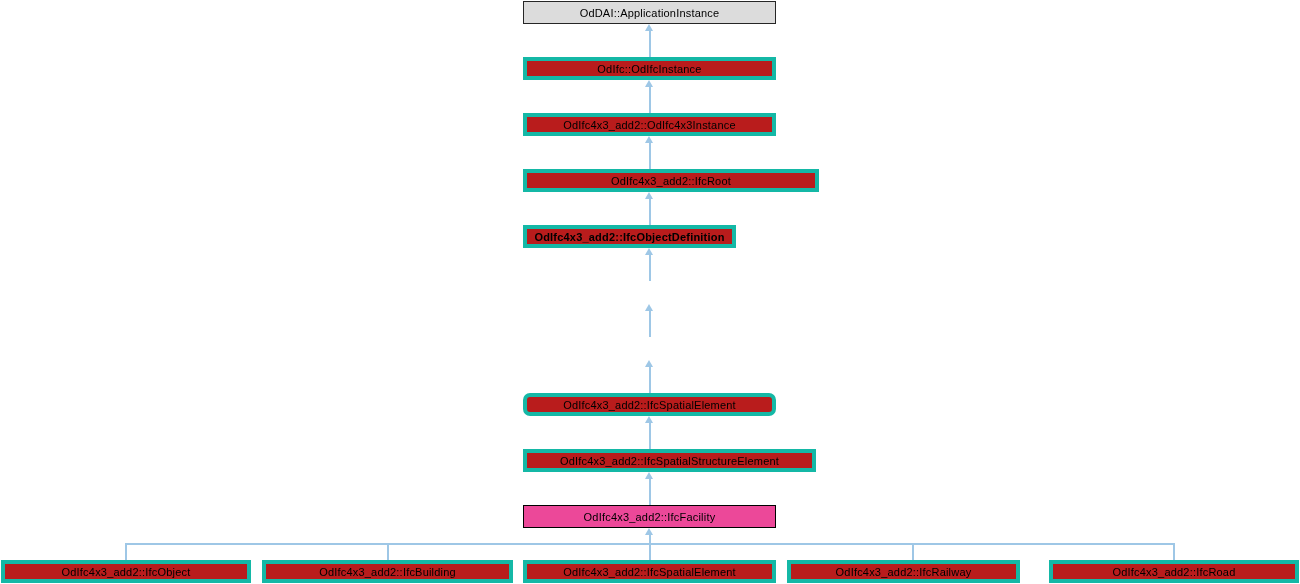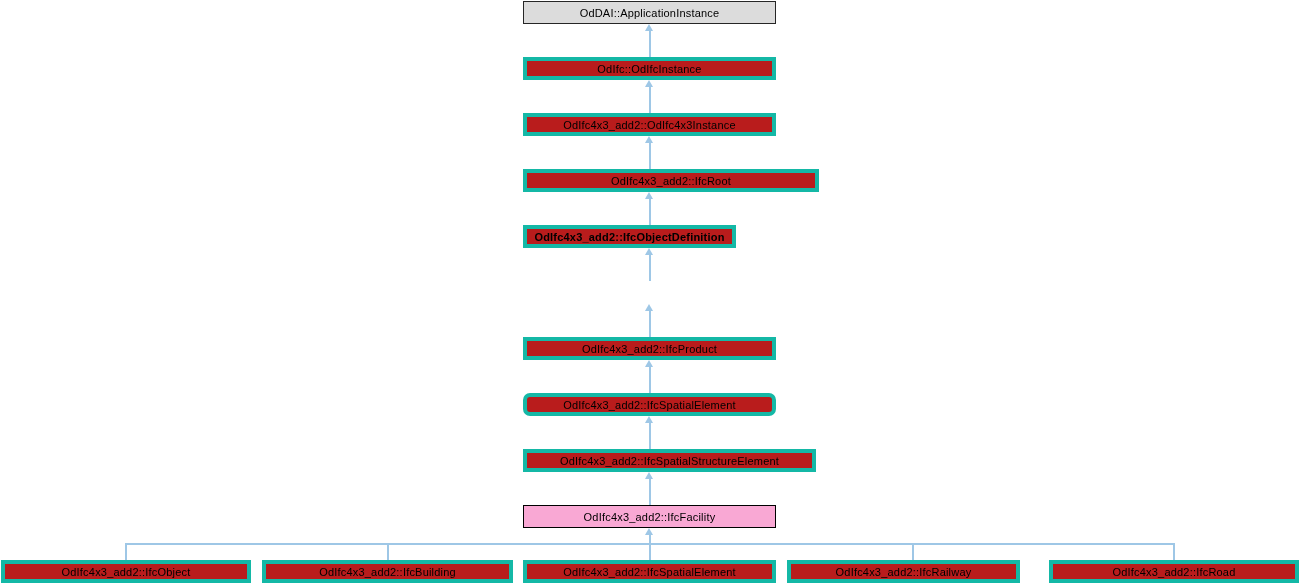--- a/index.html
+++ b/index.html
@@ -25,21 +25,21 @@
     border:4px solid #14b8a6;
     cursor:pointer;
     letter-spacing:0.2px;
   }
   .node.external{
     background:#dcdcdc;
     border:1.5px solid #262626;
     cursor:default;
   }
   .node.current{
-    background:#f9a8d4;
+    background:#ec4899;
     border:1.5px solid #000000;
     cursor:default;
   }
   .vline{
     position:absolute;
     width:1.5px;
     background:#9ec7e6;
   }
   .hline{
     position:absolute;
@@ -63,21 +63,20 @@
 
   <div class="node" style="left:523px;top:57px;width:253px;">OdIfc::OdIfcInstance</div>
 
   <div class="node" style="left:523px;top:113px;width:253px;">OdIfc4x3_add2::OdIfc4x3Instance</div>
 
   <div class="node" style="left:523px;top:169px;width:296px;">OdIfc4x3_add2::IfcRoot</div>
 
   <div class="node" style="left:523px;top:225px;width:213px;font-weight:bold;">OdIfc4x3_add2::IfcObjectDefinition</div>
 
 
-  <div class="node" style="left:523px;top:337px;width:253px;">OdIfc4x3_add2::IfcProduct</div>
 
   <div class="node" style="left:523px;top:393px;width:253px;border-radius:7px;">OdIfc4x3_add2::IfcSpatialElement</div>
 
   <div class="node" style="left:523px;top:449px;width:293px;">OdIfc4x3_add2::IfcSpatialStructureElement</div>
 
   <div class="node current" style="left:523px;top:505px;width:253px;">OdIfc4x3_add2::IfcFacility</div>
 
   <div class="arrow-up" style="left:645px;top:24px;"></div>
   <div class="vline" style="left:649px;top:30px;height:27px;"></div>
 

